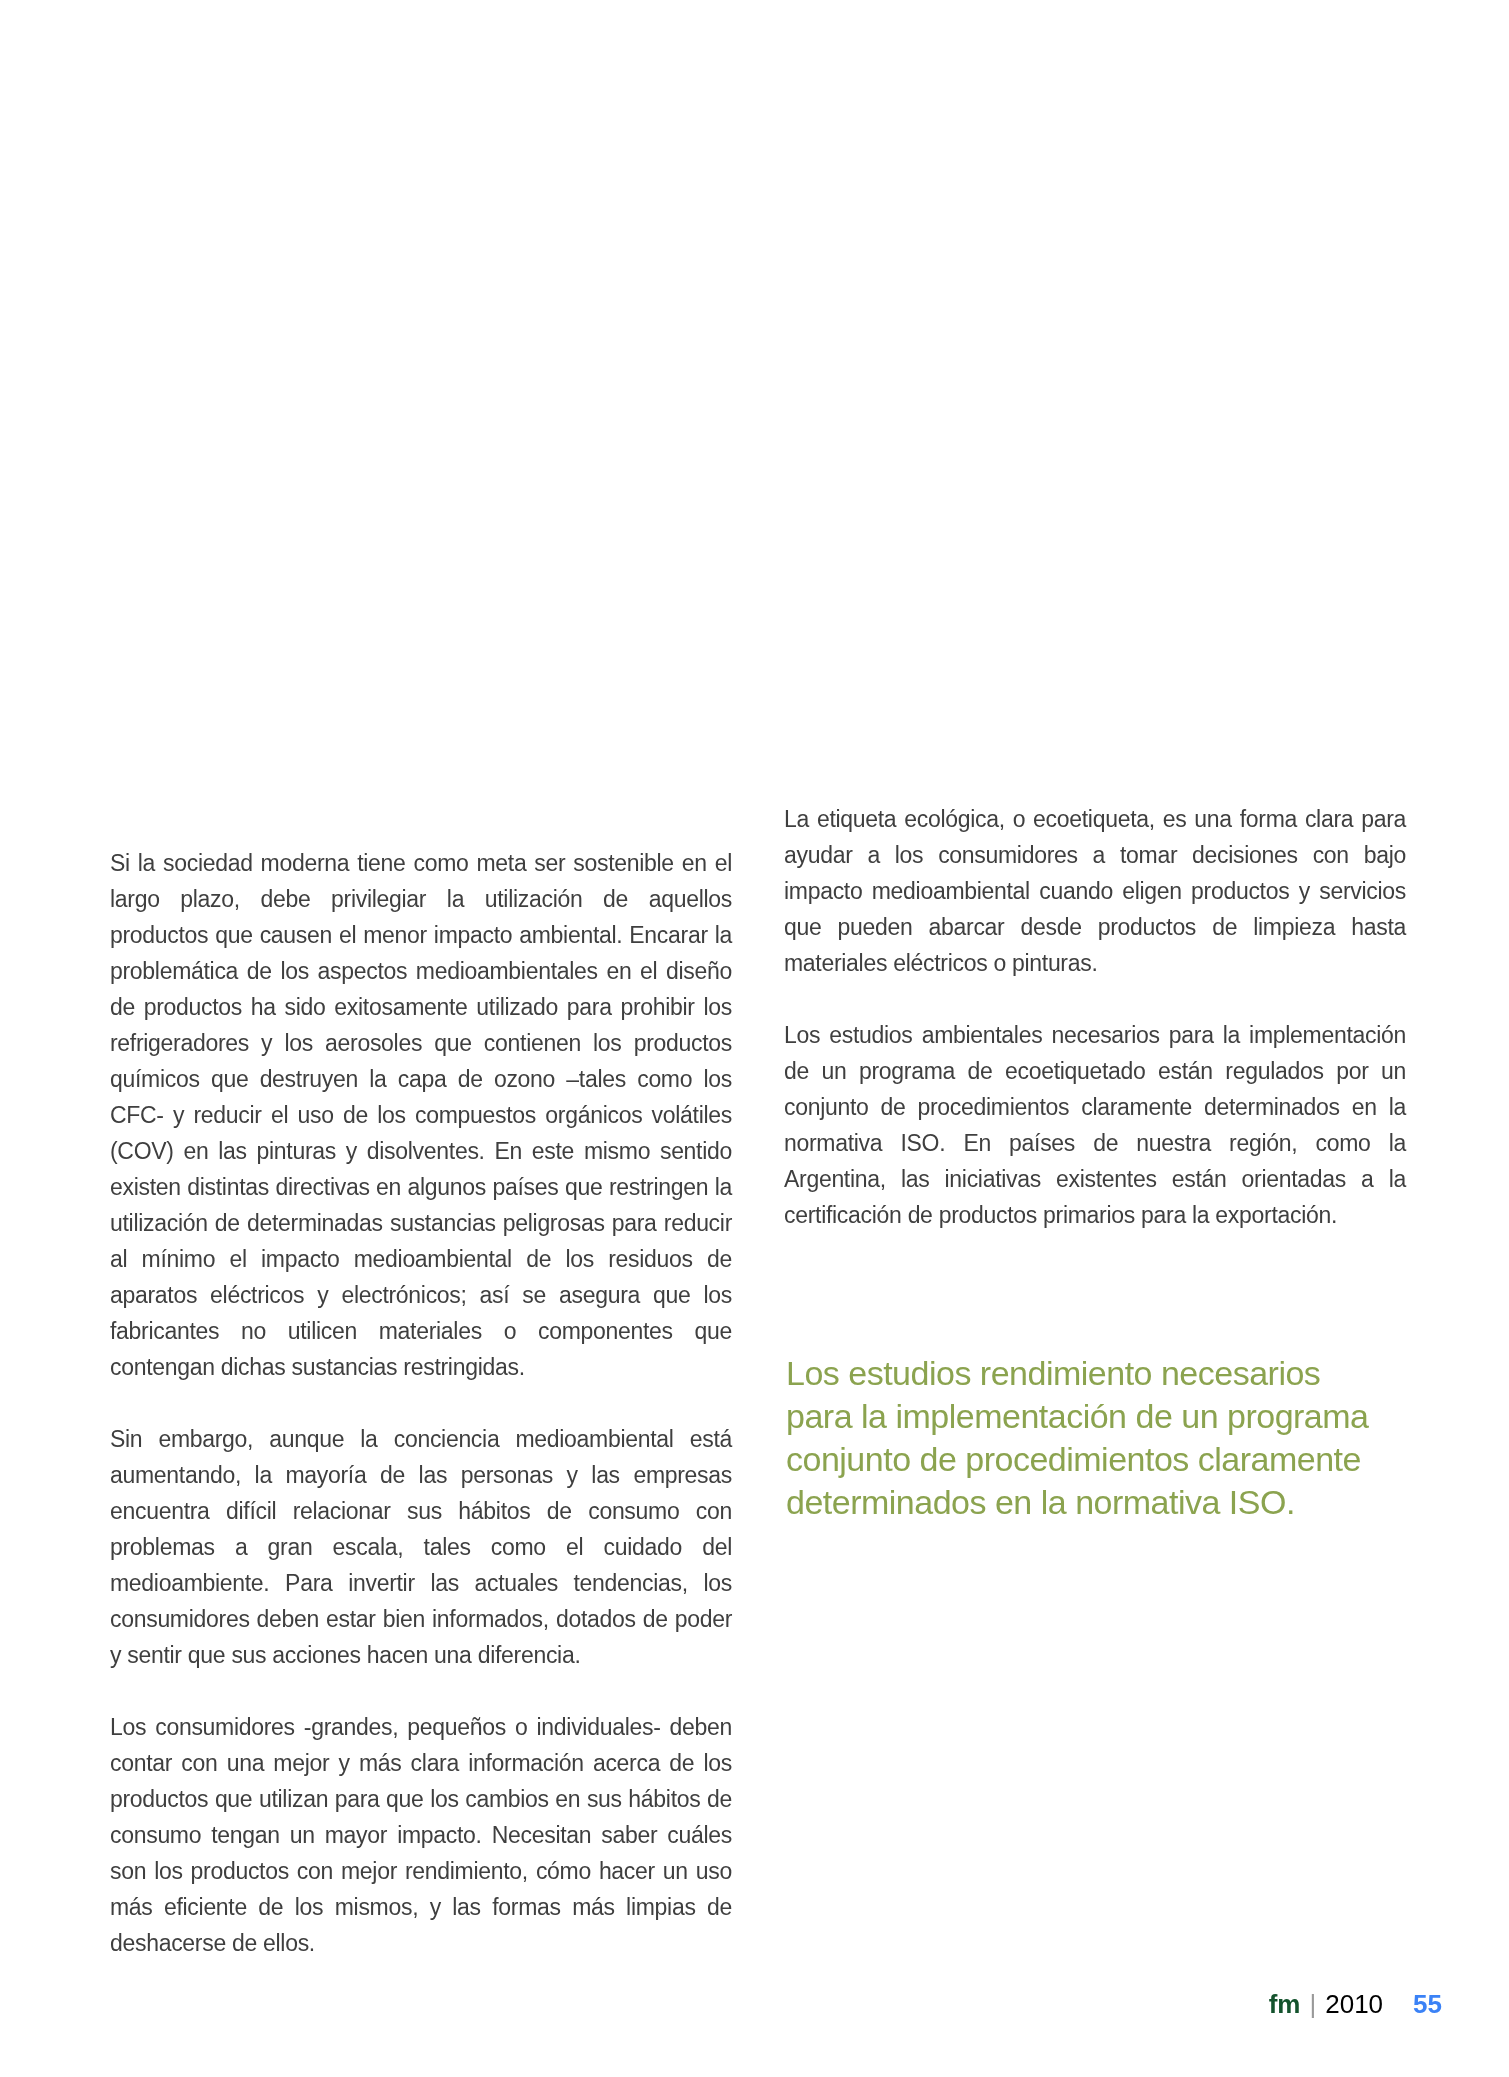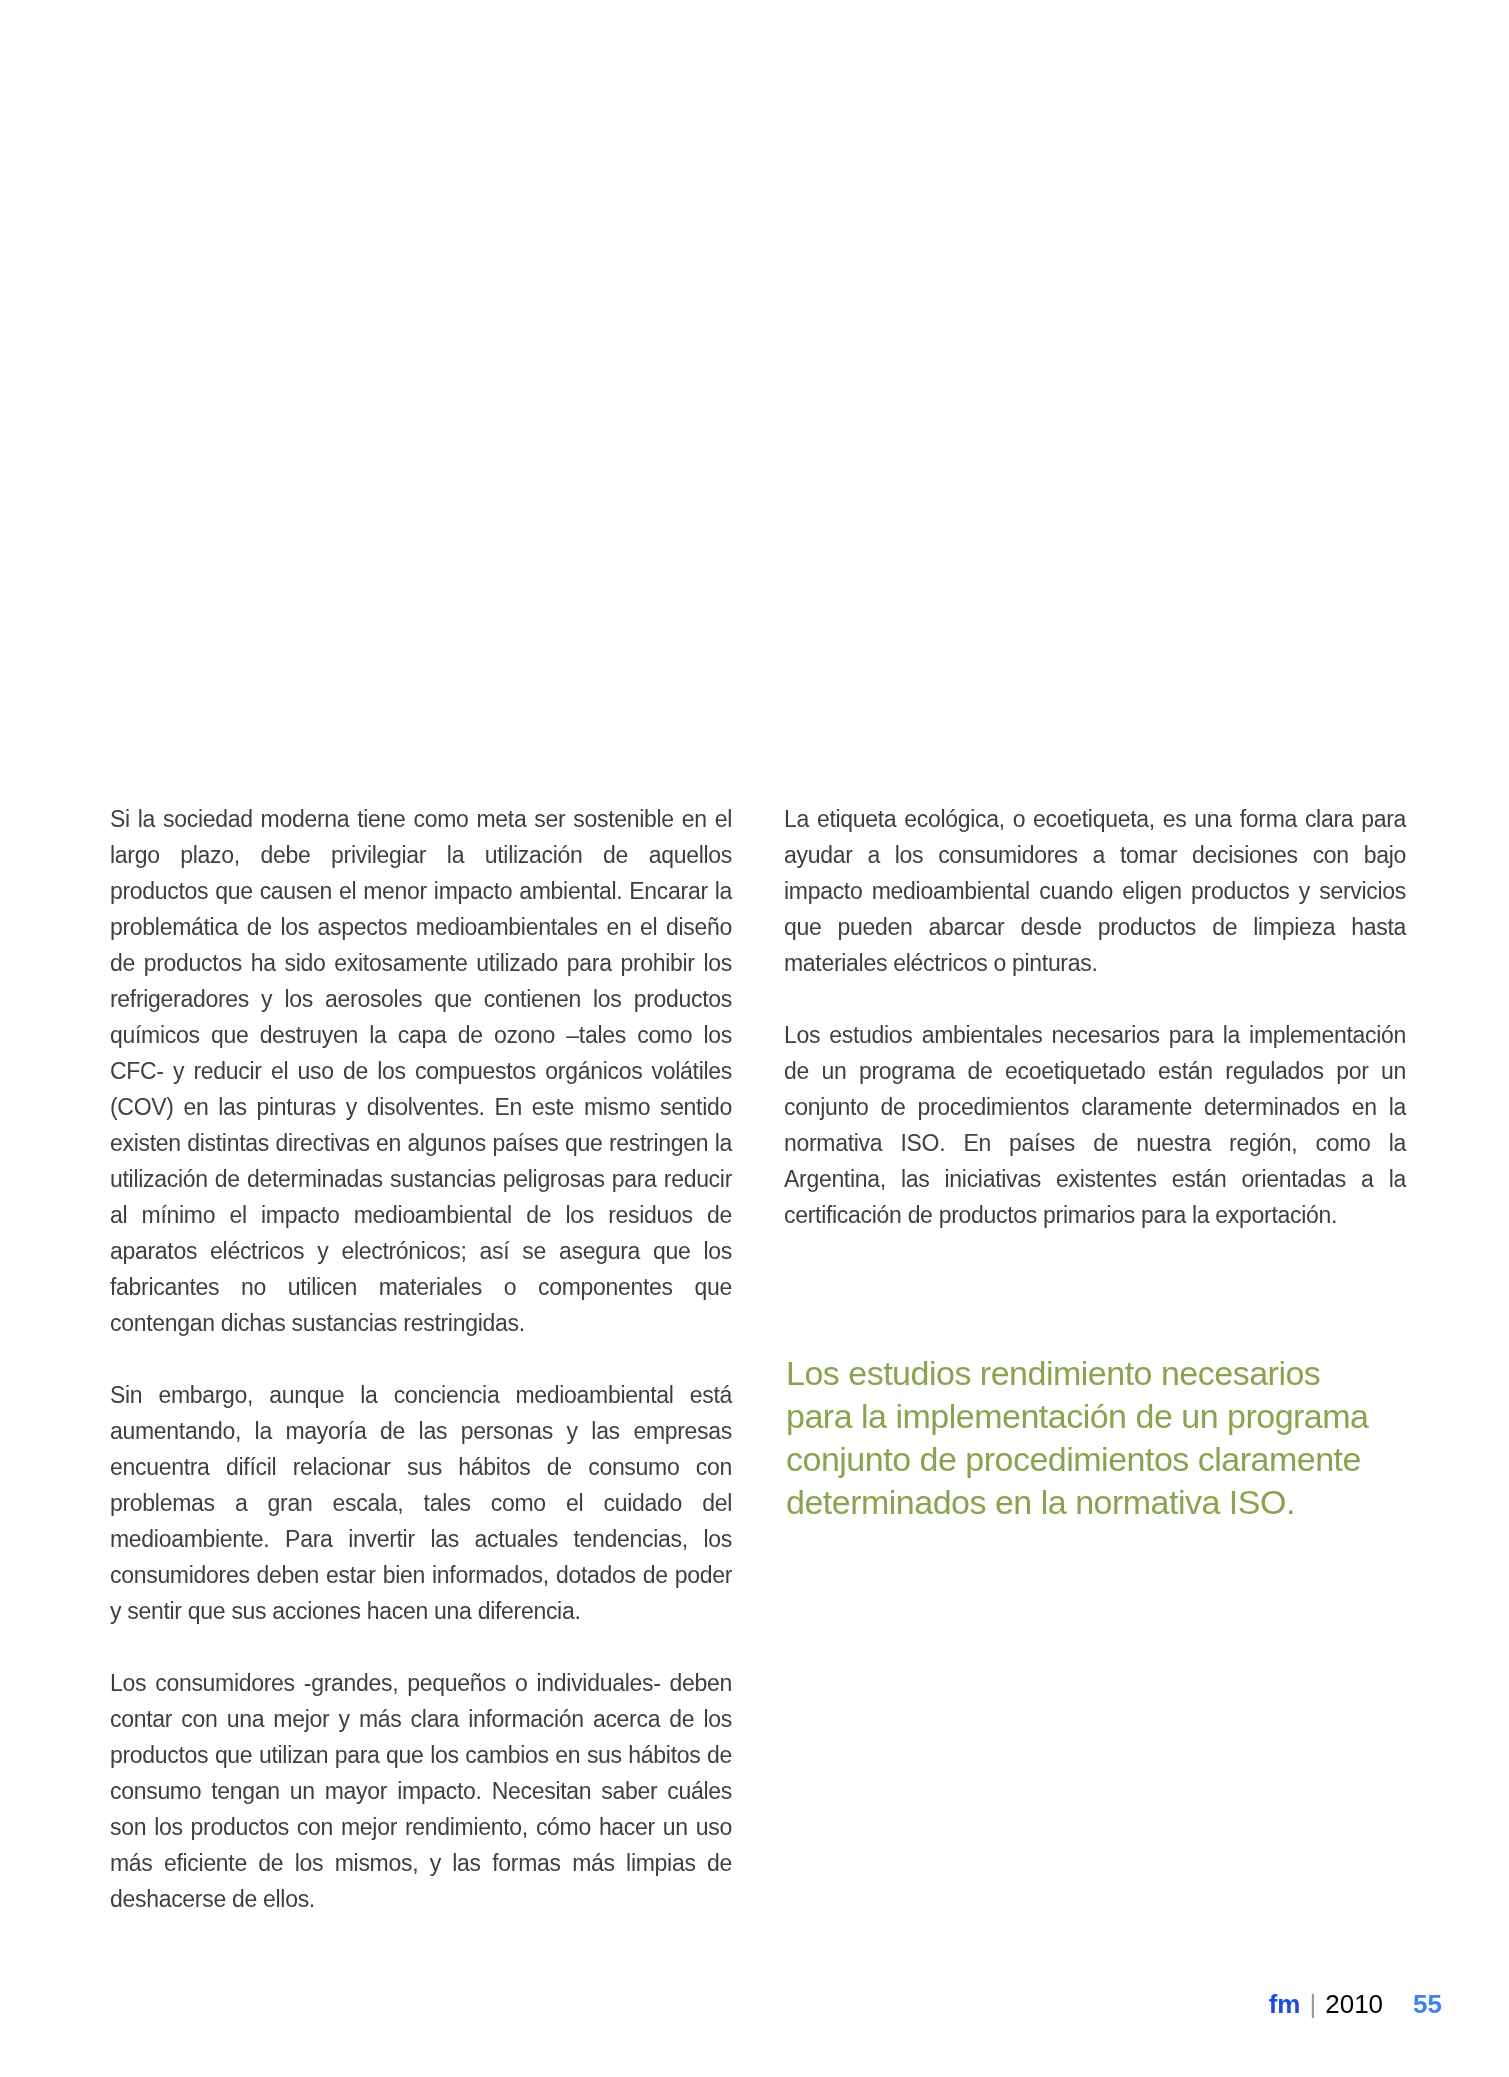--- a/index.html
+++ b/index.html
@@ -15,21 +15,21 @@
     position: absolute;
     top: 801px;
     width: 622px;
     font-size: 23px;
     line-height: 36px;
     letter-spacing: -0.3px;
     text-align: justify;
     color: #3F3F3F;
   }
   .col p { margin: 0 0 36px 0; }
-  .col-left  { left: 110px; }
+  .col-left  { left: 110px; margin-top: 44px; }
   .col-right { left: 784px; }
   .pull-quote {
     position: absolute;
     left: 786px;
     top: 1352px;
     font-size: 34px;
     line-height: 43px;
     letter-spacing: -0.5px;
     font-weight: 400;
     color: #8BA34F;
@@ -37,21 +37,21 @@
   .pq-line { white-space: nowrap; }
   .footer {
     position: absolute;
     top: 1991px;
     right: 67px;
     font-size: 26px;
     line-height: 26px;
     color: #222222;
     white-space: nowrap;
   }
-  .footer .fm   { font-weight: 700; color: #1d4ed8; }
+  .footer .fm   { font-weight: 700; color: #14532d; }
   .footer .pipe { color: #999999; font-weight: 300; padding: 0 9px; }
   .footer .year { color: #000000; font-weight: 400; }
   .footer .pagenum { font-weight: 700; color: #3b82f6; margin-left: 30px; }
 </style>
 </head>
 <body>
 
 <div class="page">
 
   <div class="col col-left">

